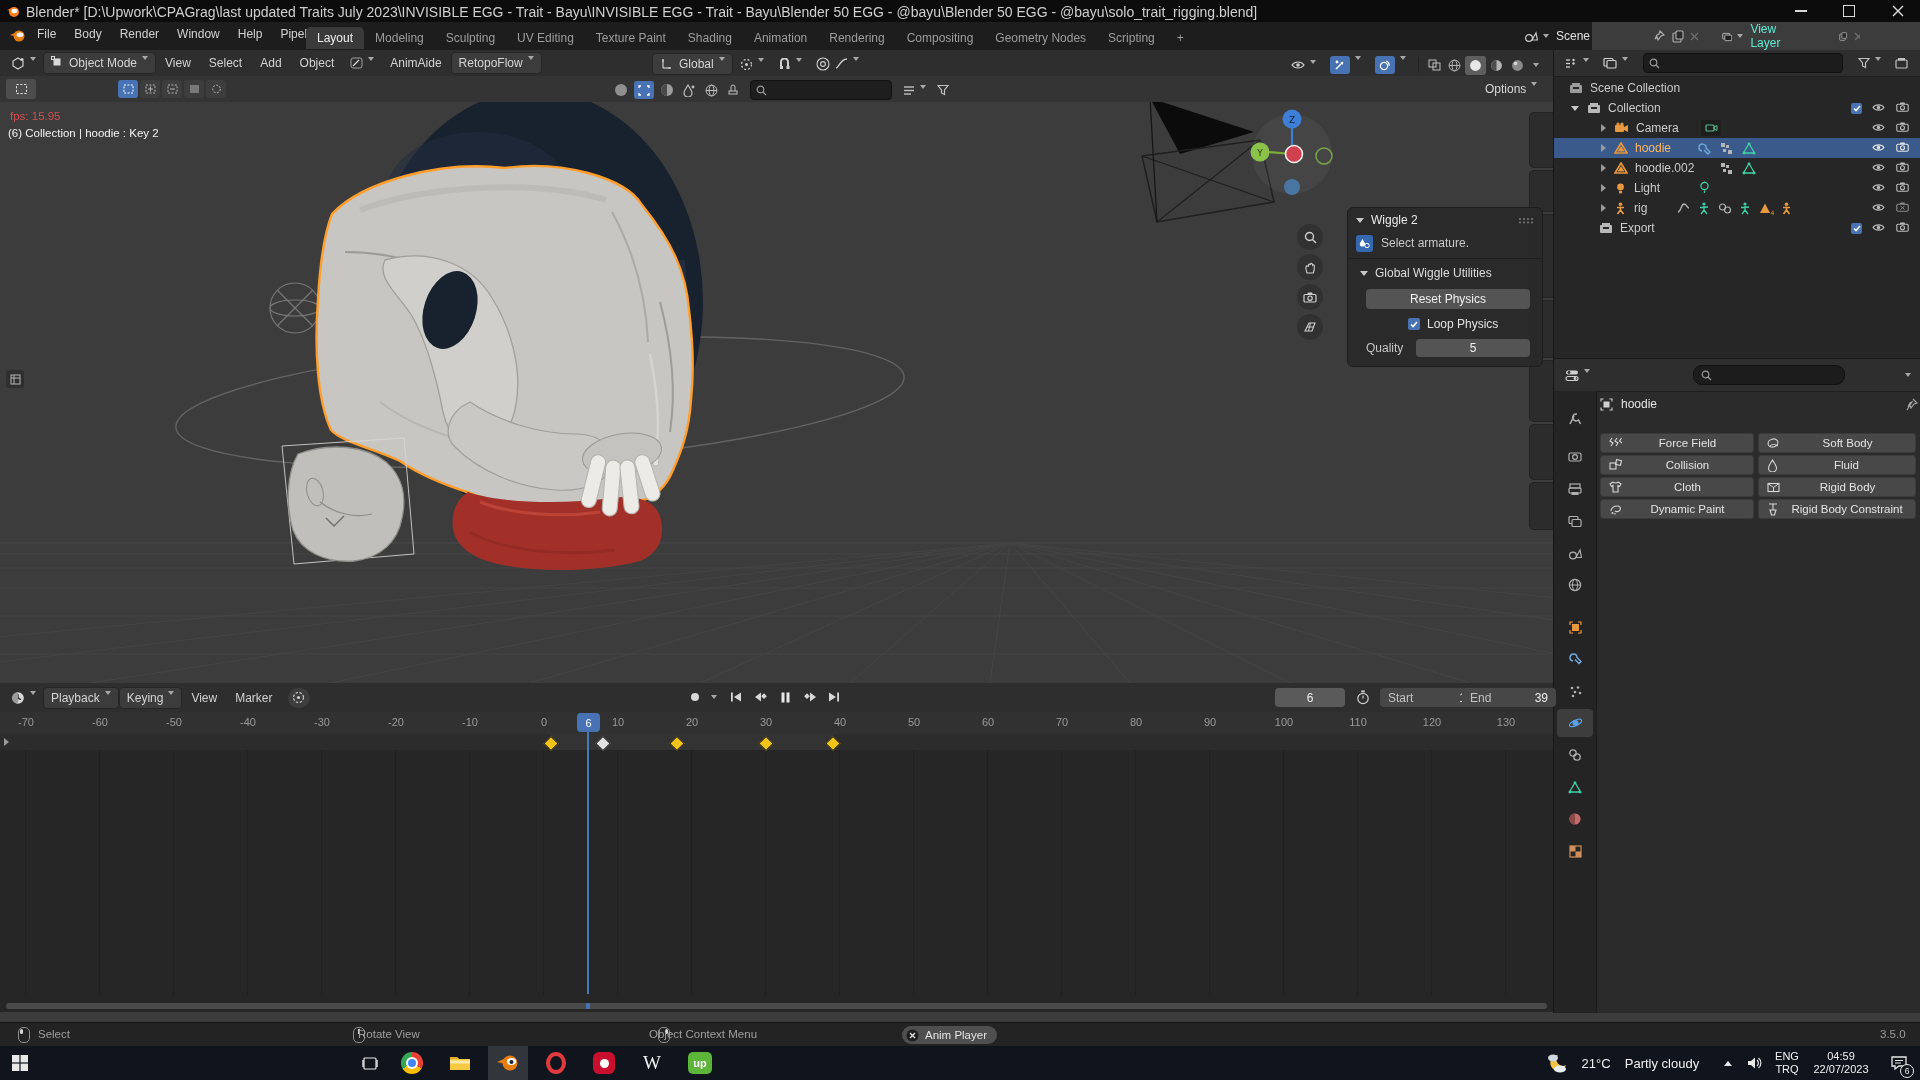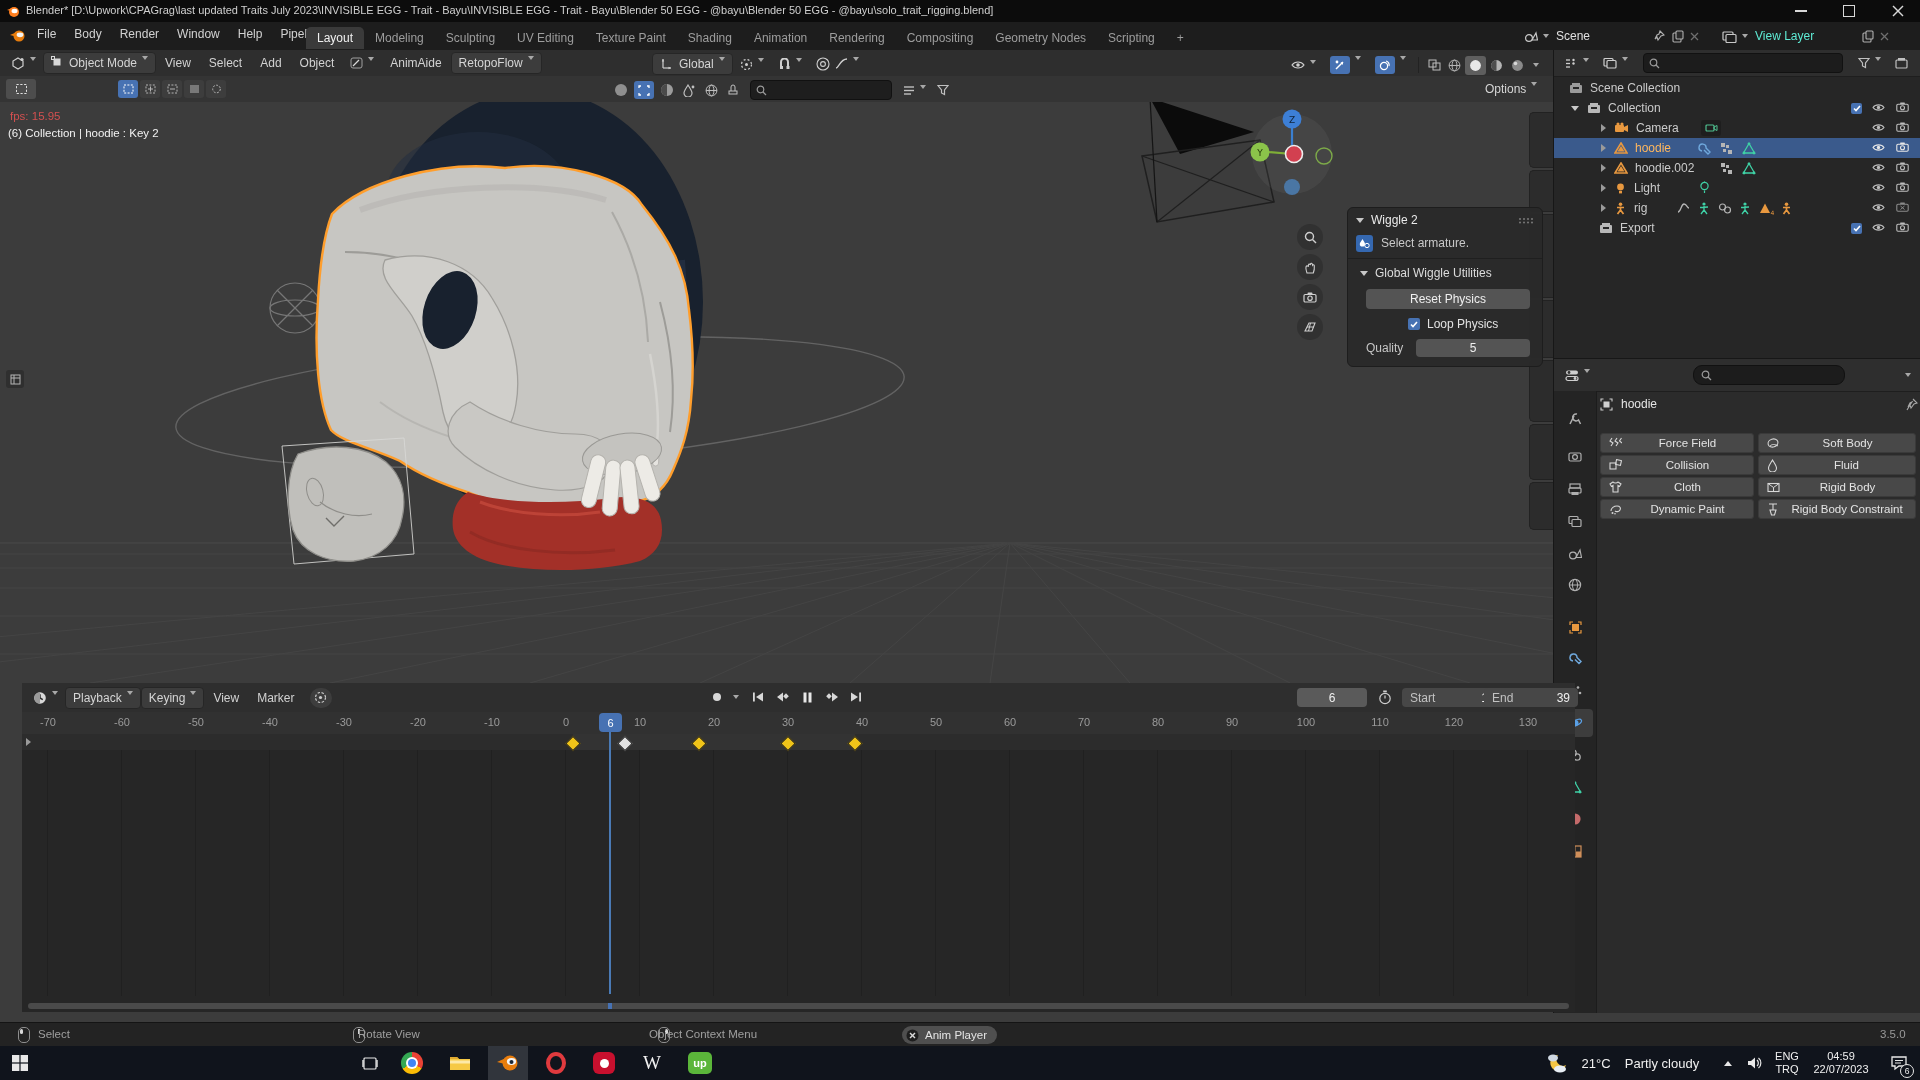--- a/index.html
+++ b/index.html
@@ -7,22 +7,22 @@
        font-family:"Liberation Sans","DejaVu Sans",sans-serif;
        font-size:12px;color:#d0d0d0;background:#3c3c3c;}
   .abs{position:absolute;}
   .row{display:flex;align-items:center;}
   .car{width:0;height:0;border-left:3.5px solid transparent;border-right:3.5px solid transparent;border-top:4.5px solid #a8a8a8;margin-left:5px;display:inline-block;}
   .carup{width:0;height:0;border-left:4px solid transparent;border-right:4px solid transparent;border-bottom:5px solid #e8e8e8;display:inline-block;}
   .tri-r{width:0;height:0;border-top:4px solid transparent;border-bottom:4px solid transparent;border-left:5px solid #9a9a9a;display:inline-block;}
   .tri-d{width:0;height:0;border-left:4px solid transparent;border-right:4px solid transparent;border-top:5px solid #c8c8c8;display:inline-block;}
   .cb{display:inline-flex;align-items:center;justify-content:center;width:12px;height:12px;border-radius:2px;background:#4772b3;}
   
-  #titlebar{left:0;top:0;width:1920px;height:22px;background:#0c0c0c;display:flex;align-items:center;color:#cfcfcf;font-size:11px;text-align:right;}
-  #topbar{left:0;top:22px;width:1920px;height:28px;background:#1d1d1d;border-bottom:1px solid #141414;}
+  #titlebar{left:0;top:0;width:1920px;height:22px;background:#0c0c0c;display:flex;align-items:center;color:#cfcfcf;font-size:14px;text-align:right;}
+  #topbar{left:0;top:22px;width:1592px;height:28px;background:#1d1d1d;border-bottom:1px solid #141414;}
   .menu-item{padding:0 9px;color:#d2d2d2;}
   .wtab{padding:4px 11px;color:#9d9d9d;border-radius:5px 5px 0 0;margin-top:4px;}
   .wtab.active{background:#3a3a3a;color:#f0f0f0;}
   #vp-header{left:0;top:50px;width:1553px;height:26px;background:#2e2e2e;display:flex;align-items:center;border-bottom:1px solid #242424;}
   #tool-row{left:0;top:76px;width:1553px;height:26px;background:#343434;border-bottom:1px solid #262626;}
   .hbtn{display:flex;align-items:flex-start;padding:3px 7px;border-radius:4px;color:#d5d5d5;}
   .pill{background:#3c3c3c;border:1px solid #262626;}
   .field{background:#545454;border-radius:4px;color:#efefef;display:flex;align-items:center;justify-content:center;}
   .minibtn{display:inline-flex;align-items:center;justify-content:center;border-radius:3px;}
   
@@ -34,21 +34,21 @@
   #outliner-header{position:absolute;left:0;top:0;width:100%;height:26px;background:#2e2e2e;border-bottom:1px solid #1e1e1e;display:flex;align-items:center;}
   .orow{position:absolute;left:0;width:367px;height:20px;display:flex;align-items:center;color:#cbcbcb;}
   .orow.sel{background:#3a5a8c;color:#fff;}
   #properties{left:1553px;top:358px;width:367px;height:654px;background:#2b2b2b;border-left:1px solid #171717;border-top:1px solid #171717;}
   #prop-tabs{position:absolute;left:0;top:32px;width:42px;height:622px;background:#242424;border-right:1px solid #1c1c1c;}
   .ptab{position:absolute;left:3px;width:36px;height:28px;display:flex;align-items:center;justify-content:center;border-radius:4px;}
   .ptab.active{background:#3d3d3d;}
   .pbtn{position:absolute;height:18px;background:#484848;border:1px solid #3a3a3a;border-radius:3px;display:flex;align-items:center;color:#e3e3e3;font-size:11.5px;}
   .pbtn .lbl{flex:1;text-align:center;}
   
-  #timeline{left:0;top:683px;width:1553px;height:329px;background:#262626;margin-left:22px;}
+  #timeline{left:0;top:683px;width:1553px;height:329px;background:#262626;}
   #tl-header{position:absolute;left:0;top:0;width:100%;height:29px;background:#2e2e2e;border-bottom:1px solid #1f1f1f;display:flex;align-items:center;}
   #tl-ruler{position:absolute;left:0;top:29px;width:100%;height:22px;background:#313131;border-bottom:1px solid #272727;}
   .rlab{position:absolute;top:4px;transform:translateX(-50%);color:#9a9a9a;font-size:11px;}
   #tl-body{position:absolute;left:0;top:51px;width:100%;height:262px;
      background-image:repeating-linear-gradient(90deg,#202020 0 1px,transparent 1px 74px);
      background-position:25px 0;}
   .kf{position:absolute;top:55px;width:9px;height:9px;transform:translateX(-50%) rotate(45deg);background:#f0c419;border:1px solid #1e1e1e;}
   .kf.white{background:#e2e2e2;}
   
   #statusbar{left:0;top:1022px;width:1920px;height:24px;background:#232323;border-top:1px solid #141414;color:#9f9f9f;font-size:11.5px;}

